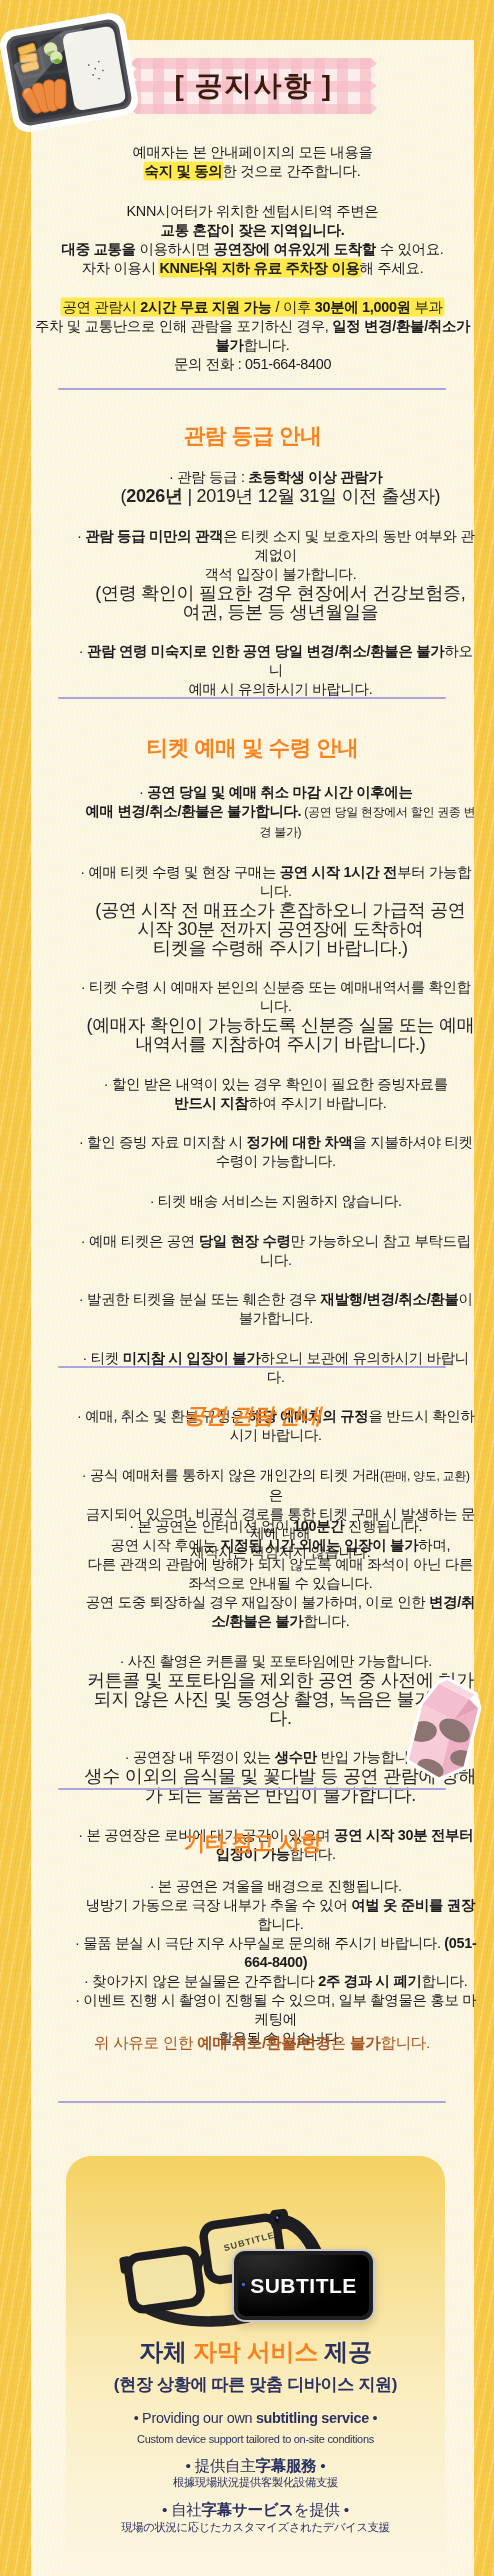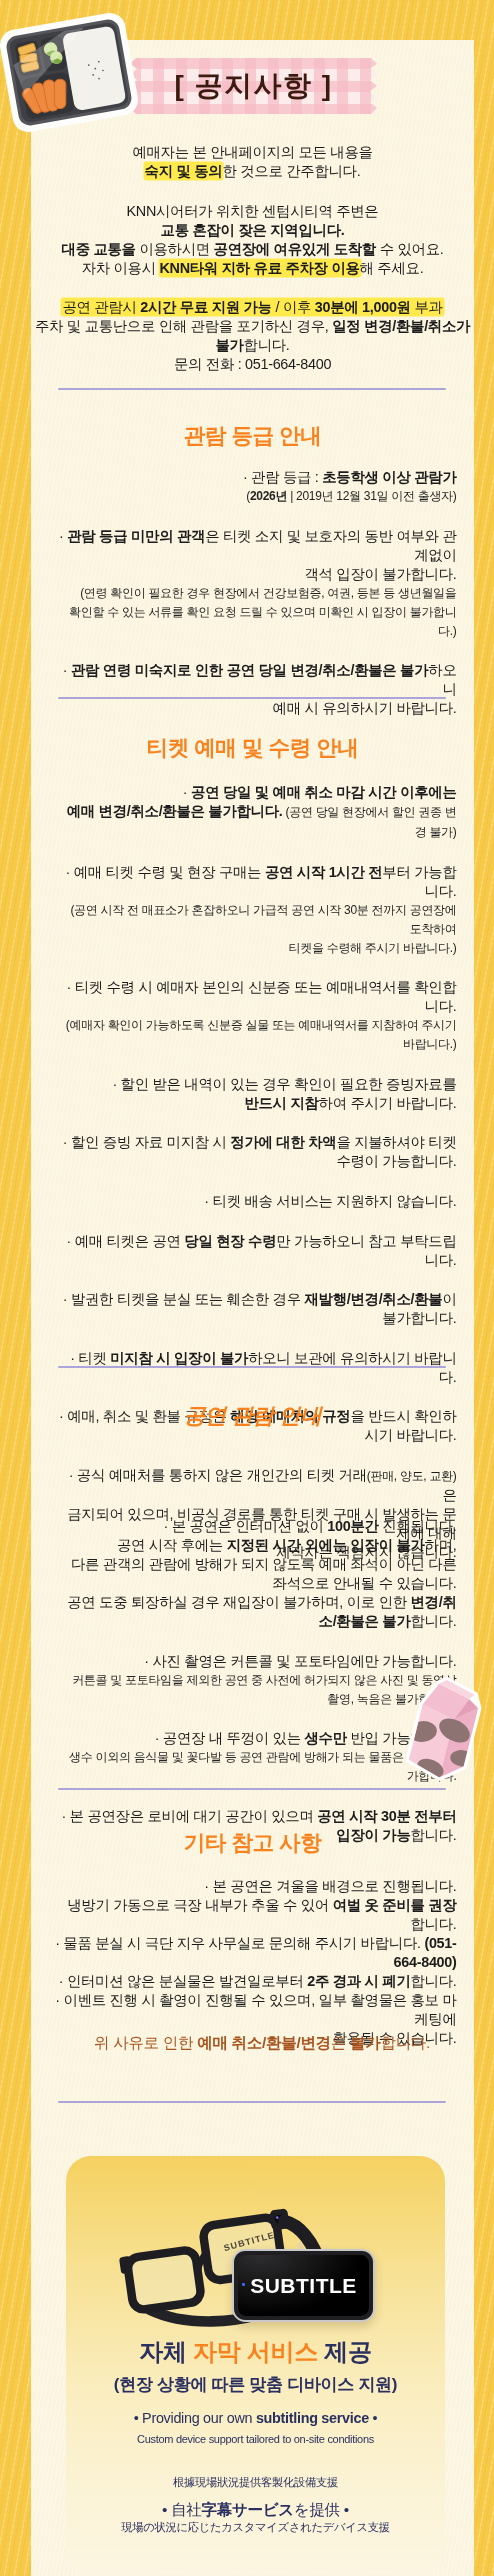--- a/index.html
+++ b/index.html
@@ -11,23 +11,23 @@
       rgba(219,164,26,.16) 4.6px 5.7px, rgba(219,164,26,0) 5.7px 9.8px);
     font-family:"Liberation Sans","DejaVu Sans",sans-serif;
   }
   .panel{
     position:absolute;left:31px;top:40px;width:443px;height:3004px;
     background-color:#FBF4DE;
     background-image:repeating-linear-gradient(100deg, rgba(255,255,255,.35) 0 1px, rgba(255,255,255,0) 1px 4.1px);
   }
   .blk{position:absolute;left:0;width:100%;box-sizing:border-box;}
   .ln{font-size:14.4px;line-height:19px;color:#1C1C1C;letter-spacing:-0.3px;}
-  .bullets{padding:0 17.5px 0 24px;text-align:right;}
+  .bullets{padding:0 17.5px 0 24px;text-align:center;margin-left:20px;}
   .c{padding-left:9.3px;}
-  .p{padding-left:9.3px;font-size:12px;color:#242424;}
+  .p{padding-left:9.3px;font-size:18px;color:#242424;}
   .g{margin-top:20.6px;}
   .bd{font-weight:700;}
   .sm{font-size:12px;}
   .hl{background:#FFE94D;box-shadow:0 0 0 1.5px #FFE94D;border-radius:1px;}
   .center .ln{text-align:center;padding-left:0;}
   .grp+.grp{margin-top:20.6px;}
   .sec-h{font-size:21.6px;line-height:24px;font-weight:800;color:#F8821E;text-align:center;letter-spacing:-0.5px;}
   .divider{position:absolute;left:27px;width:388px;height:2.1px;background:#ABA5DB;border-radius:1px;}
   .brown .ln{color:#A8541E;font-size:16px;line-height:19.6px;font-weight:700;}
   .note .ln{color:#A8541E;font-size:15.5px;font-weight:500;padding-left:19px;}
@@ -103,21 +103,20 @@
   </div>
 
   <div class="divider" style="top:348px;"></div>
   <div class="blk sec-h" style="top:384px;">관람 등급 안내</div>
   <div class="blk bullets" style="top:428px;">
       <div class="ln b"><span>· 관람 등급 : </span><span class="bd">초등학생 이상 관람가</span></div>
       <div class="ln p"><span>(</span><span class="bd">2026년</span><span> | 2019년 12월 31일 이전 출생자)</span></div>
       <div class="ln b g"><span>· </span><span class="bd">관람 등급 미만의 관객</span><span>은 티켓 소지 및 보호자의 동반 여부와 관계없이</span></div>
       <div class="ln c"><span>객석 입장이 불가합니다.</span></div>
       <div class="ln p"><span>(연령 확인이 필요한 경우 현장에서 건강보험증, 여권, 등본 등 생년월일을</span></div>
-      <div class="ln p"><span>확인할 수 있는 서류를 확인 요청 드릴 수 있으며 미확인 시 입장이 불가합니다.)</span></div>
       <div class="ln b g"><span>· </span><span class="bd">관람 연령 미숙지로 인한 공연 당일 변경/취소/환불은 불가</span><span>하오니</span></div>
       <div class="ln c"><span>예매 시 유의하시기 바랍니다.</span></div>
     </div>
 
   <div class="divider" style="top:657px;"></div>
   <div class="blk sec-h" style="top:696px;">티켓 예매 및 수령 안내</div>
   <div class="blk bullets" style="top:743px;">
       <div class="ln b"><span>· </span><span class="bd">공연 당일 및 예매 취소 마감 시간 이후에는</span></div>
       <div class="ln c"><span class="bd">예매 변경/취소/환불은 불가합니다.</span><span class="sm"> (공연 당일 현장에서 할인 권종 변경 불가)</span></div>
       <div class="ln b g"><span>· 예매 티켓 수령 및 현장 구매는 </span><span class="bd">공연 시작 1시간 전</span><span>부터 가능합니다.</span></div>
@@ -151,21 +150,21 @@
       <div class="ln p"><span>생수 이외의 음식물 및 꽃다발 등 공연 관람에 방해가 되는 물품은 반입이 불가합니다.</span></div>
       <div class="ln b g"><span>· 본 공연장은 로비에 대기 공간이 있으며 </span><span class="bd">공연 시작 30분 전부터 입장이 가능</span><span>합니다.</span></div>
     </div>
 
   <div class="divider" style="top:1748px;"></div>
   <div class="blk sec-h" style="top:1791px;">기타 참고 사항</div>
   <div class="blk bullets" style="top:1837px;">
       <div class="ln b"><span>· 본 공연은 겨울을 배경으로 진행됩니다.</span></div>
       <div class="ln c"><span>냉방기 가동으로 극장 내부가 추울 수 있어 </span><span class="bd">여벌 옷 준비를 권장</span><span>합니다.</span></div>
       <div class="ln b"><span>· 물품 분실 시 극단 지우 사무실로 문의해 주시기 바랍니다. </span><span class="bd">(051-664-8400)</span></div>
-      <div class="ln b"><span>· 인터미션 않은 분실물은 발견일로부터 </span><span class="bd">2주 경과 시 폐기</span><span>합니다.</span></div>
+      <div class="ln b"><span>· 찾아가지 않은 분실물은 간주합니다 </span><span class="bd">2주 경과 시 폐기</span><span>합니다.</span></div>
       <div class="ln b"><span>· 이벤트 진행 시 촬영이 진행될 수 있으며, 일부 촬영물은 홍보 마케팅에</span></div>
       <div class="ln c"><span>활용될 수 있습니다.</span></div>
     </div>
   <div class="blk center note" style="top:1993px;">
       <div class="ln "><span>위 사유로 인한 </span><span class="bd">예매 취소/환불/변경</span><span>은 </span><span class="bd">불가</span><span>합니다.</span></div>
     </div>
 
   <div class="divider" style="top:2061px;"></div>
 
   <div class="gold">
@@ -197,20 +196,23 @@
         <div class="ln "><span>자체 </span><span class="o">자막 서비스</span><span> 제공</span></div>
       </div>
     <div class="glt gl-sub">
         <div class="ln "><span>(현장 상황에 따른 맞춤 디바이스 지원)</span></div>
       </div>
     <div class="glt gl-en">
         <div class="ln "><span>• Providing our own </span><span class="bd">subtitling service</span><span> •</span></div>
       </div>
     <div class="glt gl-en-sm">
         <div class="ln "><span>Custom device support tailored to on-site conditions</span></div>
+      </div>
+    <div class="glt gl-zh">
+        <div class="ln "><span>• 提供自主</span><span class="bd">字幕服務</span><span> •</span></div>
       </div>
     <div class="glt gl-zh-sm">
         <div class="ln "><span>根據現場狀況提供客製化設備支援</span></div>
       </div>
     <div class="glt gl-ja">
         <div class="ln "><span>• 自社</span><span class="bd">字幕サービス</span><span>を提供 •</span></div>
       </div>
     <div class="glt gl-ja-sm">
         <div class="ln "><span>現場の状況に応じたカスタマイズされたデバイス支援</span></div>
       </div>

